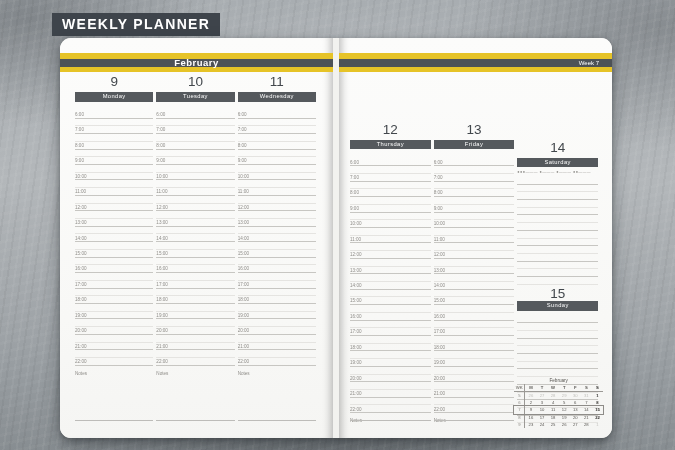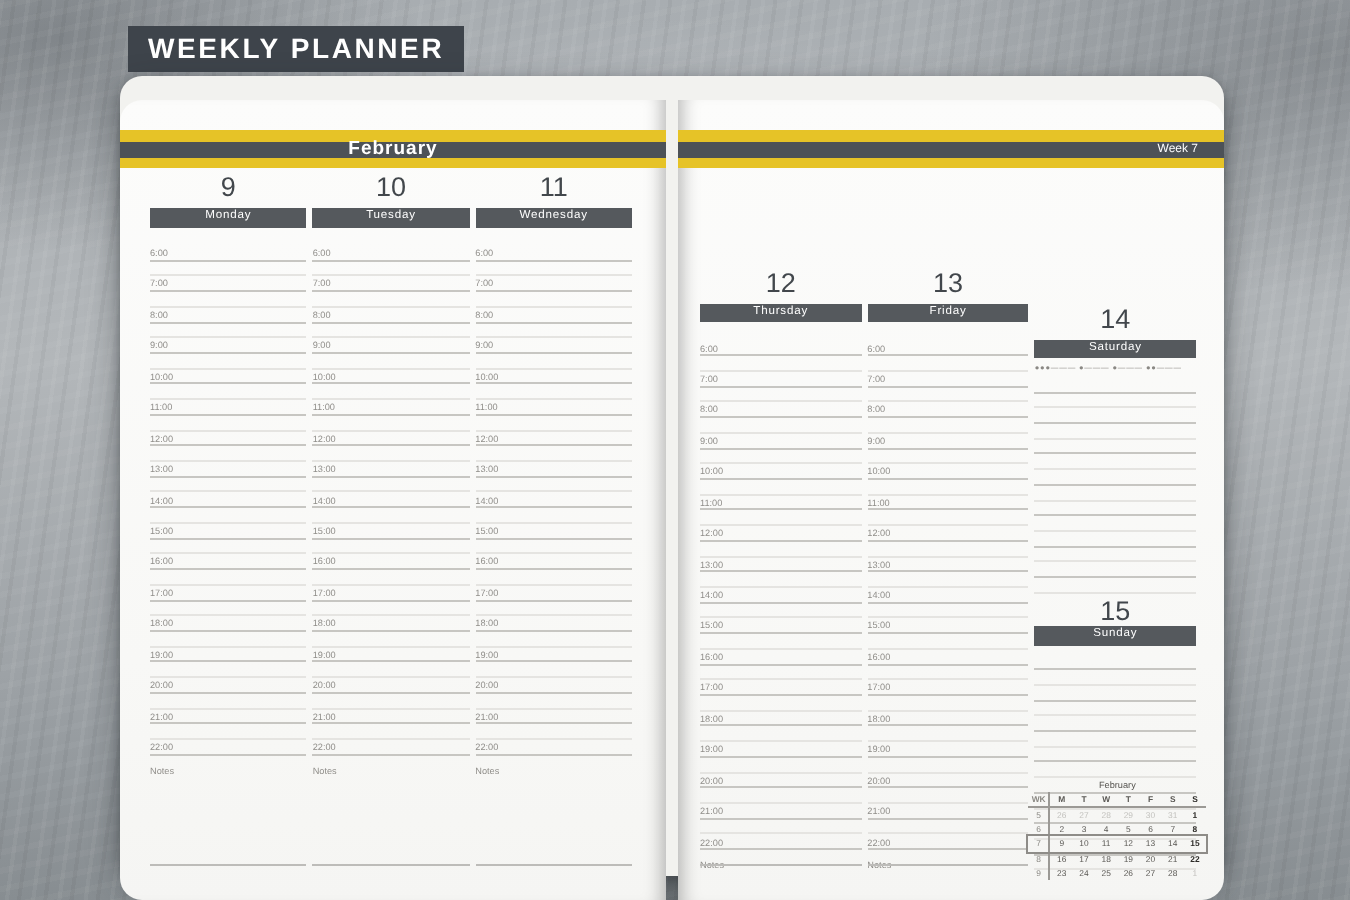--- a/index.html
+++ b/index.html
@@ -11,28 +11,28 @@
       repeating-linear-gradient(98deg, rgba(255,255,255,.05) 0 2px, rgba(0,0,0,0) 2px 6px, rgba(0,0,0,.04) 6px 8px, rgba(0,0,0,0) 8px 13px),
       repeating-linear-gradient(-12deg, rgba(255,255,255,.03) 0 3px, rgba(0,0,0,0) 3px 9px),
       radial-gradient(ellipse 60% 55% at 50% 40%, rgba(255,255,255,.30), rgba(255,255,255,0) 70%),
       radial-gradient(ellipse 45% 40% at 4% 4%, rgba(45,50,55,.33), rgba(45,50,55,0) 60%),
       radial-gradient(ellipse 50% 45% at 98% 6%, rgba(45,50,55,.28), rgba(45,50,55,0) 60%),
       radial-gradient(ellipse 70% 50% at 50% 112%, rgba(40,44,47,.42), rgba(40,44,47,0) 65%),
       linear-gradient(180deg,#a8adb1 0%, #b3b7ba 40%, #9da2a6 75%, #878d91 100%);
   }
   .title-box{
     position:absolute;left:52px;top:13px;background:#3e444b;color:#fff;
-    font-size:14px;font-weight:bold;letter-spacing:1.3px;padding:3px 10px 4px;margin-left:12px;
+    font-size:14px;font-weight:bold;letter-spacing:1.3px;padding:3px 10px 4px;
   }
   .spread{
     position:absolute;left:60px;top:38px;width:552px;height:400px;
     border-radius:11px;background:#f2f2ef;
     box-shadow:0 6px 16px rgba(30,35,40,.45), 0 2px 5px rgba(30,35,40,.3);
   }
-  .page{position:absolute;top:12px;height:100%;width:273px;background:linear-gradient(180deg,#fcfcfb,#f8f8f6 70%,#f5f5f3);}
+  .page{position:absolute;top:0;height:100%;width:273px;background:linear-gradient(180deg,#fcfcfb,#f8f8f6 70%,#f5f5f3);}
   .page-left{left:0;border-radius:11px 0 0 11px;box-shadow:inset -9px 0 9px -7px rgba(0,0,0,.28);}
   .page-right{left:279px;border-radius:0 11px 11px 0;box-shadow:inset 9px 0 9px -7px rgba(0,0,0,.28);}
   .band{position:absolute;left:0;right:0;top:15px;height:19px;background:#e6c327;}
   .band-stripe{position:absolute;left:0;right:0;top:5.5px;height:8px;background:#4d5257;color:#fff;}
   .month-label{display:block;text-align:center;font-size:9.5px;line-height:8px;font-weight:bold;letter-spacing:.5px;}
   .week-label{display:block;text-align:right;font-size:6px;line-height:8.5px;padding-right:13px;}
   .cols{position:absolute;top:36px;bottom:13px;display:flex;gap:3px;}
   .page-left .cols{left:15px;right:17px;}
   .page-right .cols{left:11px;right:14px;align-items:flex-end;}
   .day-col{flex:1;position:relative;}

